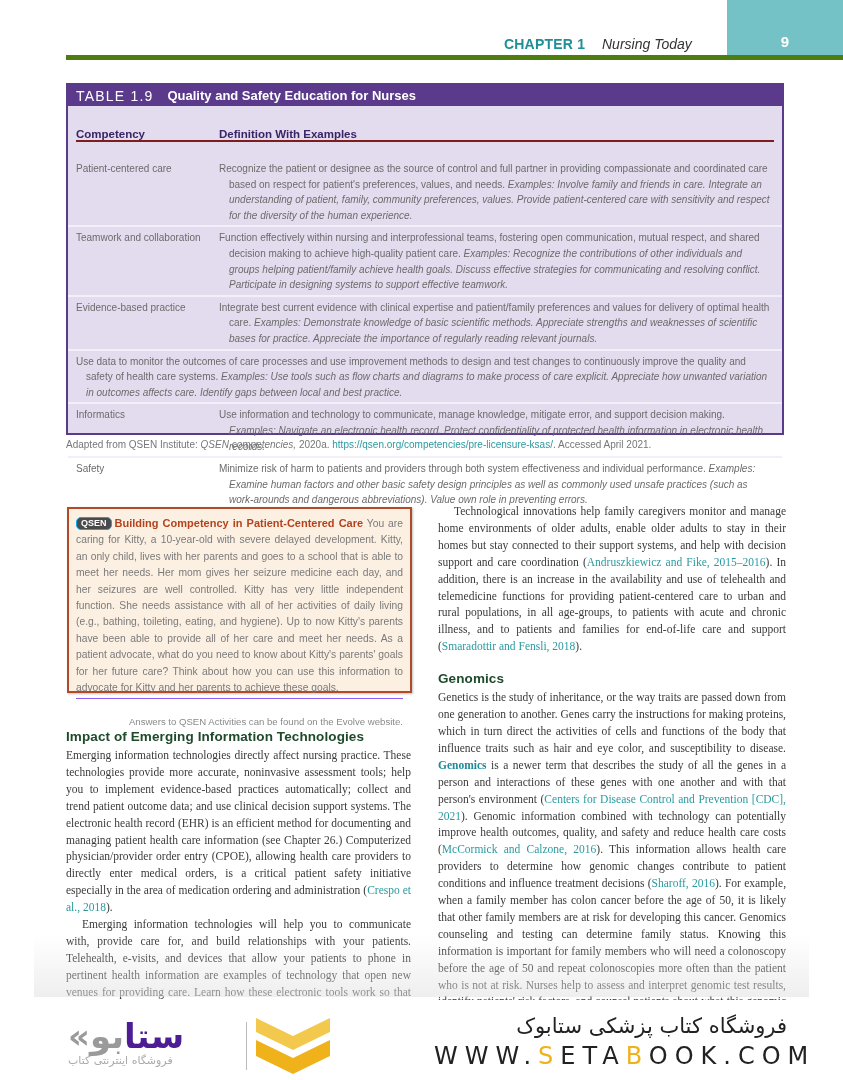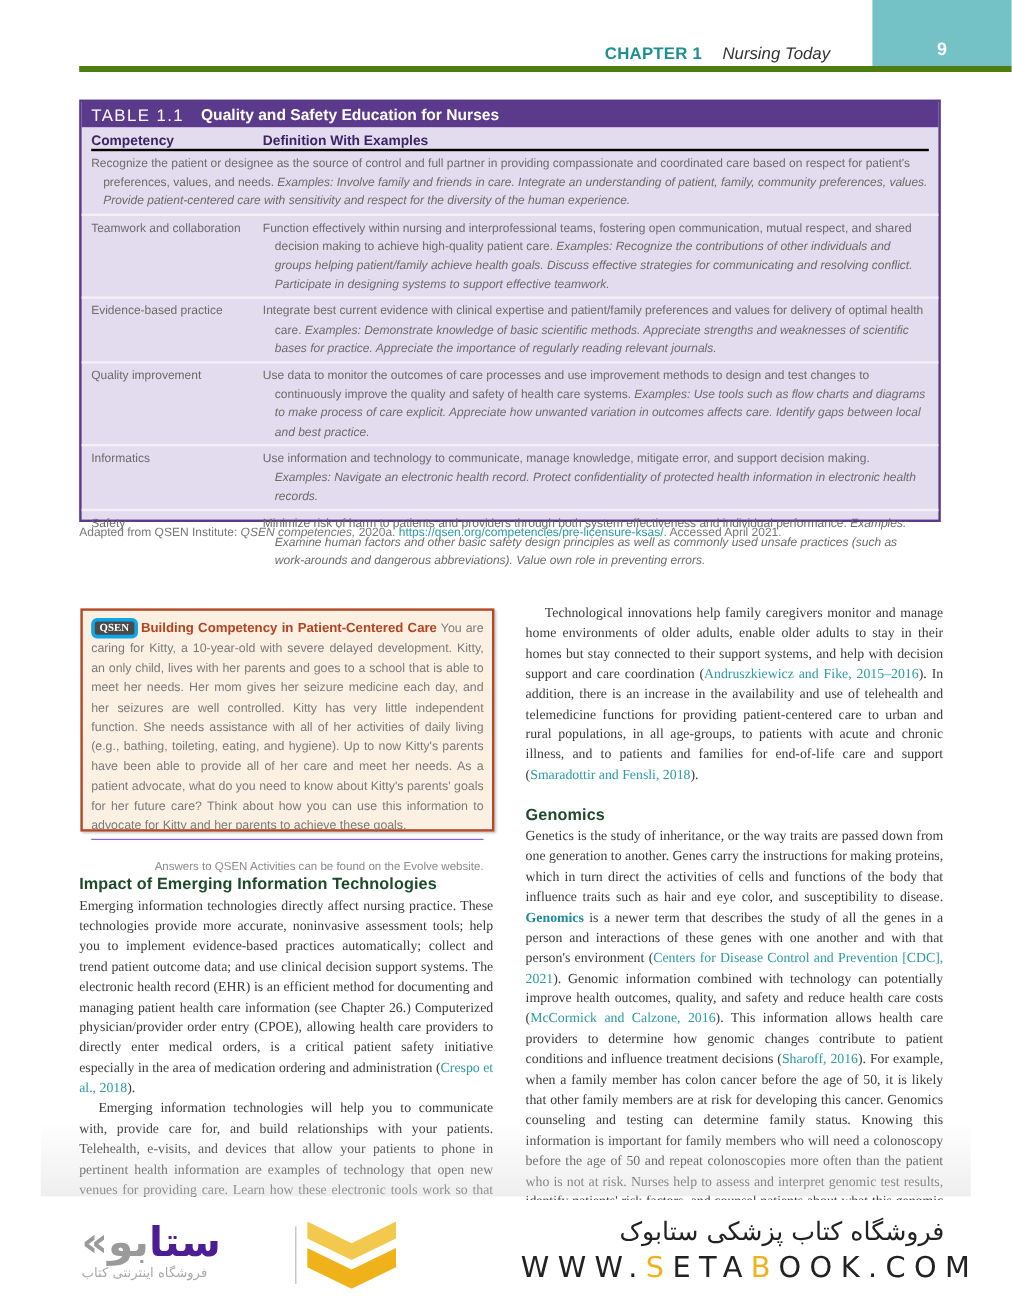--- a/index.html
+++ b/index.html
@@ -38,22 +38,22 @@
     background: #e3dbee; border: 2px solid #5a3a8a; box-sizing: border-box;
   }
   .table-title {
     height: 21px; background: #5b3a8c; color: #fff;
     font-family: "Liberation Sans", sans-serif; display: flex; align-items: center;
     padding-left: 8px;
   }
   .table-title .label { font-size: 14px; letter-spacing: 1.2px; margin-right: 14px; }
   .table-title .title { font-size: 13px; font-weight: bold; }
   .table-headrow {
-    display: flex; margin: 0 8px; height: 18px; align-items: flex-end;
-    border-bottom: 2px solid #000000;
+    display: flex; margin: 16px 8px; height: 18px; align-items: flex-end;
+    border-bottom: 2px solid #7f1d1d;
     font-family: "Liberation Sans", sans-serif; font-weight: bold; font-size: 11.5px; color: #3a2466;
   }
   .col-a { width: 143px; flex: none; }
   .col-b { flex: 1; }
   .trow {
     display: flex; padding: 3px 8px 2px 8px;
     font-family: "Liberation Sans", sans-serif; font-size: 10px; line-height: 15.6px; color: #6b6b6b;
     border-bottom: 2px solid #f3eff8;
   }
   .trow:last-child { border-bottom: none; }
@@ -70,22 +70,22 @@
   
   .qsen-box {
     position: absolute; left: 67px; top: 507px; width: 345px; height: 186px;
     background: #fcf0e3; border: 2px solid #b24a2a; box-sizing: border-box;
     padding: 6px 7px 0 7px;
     font-family: "Liberation Sans", sans-serif; font-size: 10.3px; line-height: 16.4px; color: #7a7a7a;
     text-align: justify; box-shadow: 1px 1px 2px rgba(0,0,0,0.25);
   }
   .qsen-badge {
     display: inline-block; background: #4a4a4a; color: #fff; font-weight: bold;
-    font-size: 9px; line-height: 11px; padding: 0 4px; border-radius: 5px; border: 3px solid #0ea5e9;
-    vertical-align: 1px; margin-right: 3px; font-family: Liberation Serif, serif;
+    font-size: 9px; line-height: 11px; padding: 0 4px; border-radius: 5px; border: 1px solid #0ea5e9;
+    vertical-align: 1px; margin-right: 3px;
   }
   .qsen-title { color: #b5421d; font-weight: bold; font-size: 11px; }
   .qsen-answers {
     border-top: 1px solid #8b5cf6; margin-top: 2px; padding-top: 15px;
     font-size: 9.6px; color: #8a8a8a; text-align: right;
   }
 
   
   .col-left { position: absolute; left: 66px; top: 727px; width: 345px; }
   .col-right { position: absolute; left: 438px; top: 503px; width: 348px; }
@@ -138,41 +138,41 @@
 <div class="running-head">
   <span class="chapter">CHAPTER 1</span>
   <span class="chapter-title">Nursing Today</span>
   <div class="page-tab">
     <div class="page-num">9</div>
   </div>
 </div>
 
 <div class="table-box">
   <div class="table-title">
-    <span class="label">TABLE 1.1</span>
+    <span class="label">TABLE 1.9</span>
     <span class="title">Quality and Safety Education for Nurses</span>
   </div>
   <div class="table-headrow">
     <div class="col-a">Competency</div>
     <div class="col-b">Definition With Examples</div>
   </div>
   <div id="table-rows">
       <div class="trow">
+        <div class="col-a">Patient-centered care</div>
         <div class="col-b"><span>Recognize the patient or designee as the source of control and full partner in providing compassionate and coordinated care based on respect for patient's preferences, values, and needs.</span> <em>Examples: Involve family and friends in care. Integrate an understanding of patient, family, community preferences, values. Provide patient-centered care with sensitivity and respect for the diversity of the human experience.</em></div>
       </div>
       <div class="trow">
         <div class="col-a">Teamwork and collaboration</div>
         <div class="col-b"><span>Function effectively within nursing and interprofessional teams, fostering open communication, mutual respect, and shared decision making to achieve high-quality patient care.</span> <em>Examples: Recognize the contributions of other individuals and groups helping patient/family achieve health goals. Discuss effective strategies for communicating and resolving conflict. Participate in designing systems to support effective teamwork.</em></div>
       </div>
       <div class="trow">
         <div class="col-a">Evidence-based practice</div>
         <div class="col-b"><span>Integrate best current evidence with clinical expertise and patient/family preferences and values for delivery of optimal health care.</span> <em>Examples: Demonstrate knowledge of basic scientific methods. Appreciate strengths and weaknesses of scientific bases for practice. Appreciate the importance of regularly reading relevant journals.</em></div>
       </div>
       <div class="trow">
-        <div class="col-a">Quality improvement</div>
         <div class="col-b"><span>Use data to monitor the outcomes of care processes and use improvement methods to design and test changes to continuously improve the quality and safety of health care systems.</span> <em>Examples: Use tools such as flow charts and diagrams to make process of care explicit. Appreciate how unwanted variation in outcomes affects care. Identify gaps between local and best practice.</em></div>
       </div>
       <div class="trow">
         <div class="col-a">Informatics</div>
         <div class="col-b"><span>Use information and technology to communicate, manage knowledge, mitigate error, and support decision making.</span> <em>Examples: Navigate an electronic health record. Protect confidentiality of protected health information in electronic health records.</em></div>
       </div>
       <div class="trow">
         <div class="col-a">Safety</div>
         <div class="col-b"><span>Minimize risk of harm to patients and providers through both system effectiveness and individual performance.</span> <em>Examples: Examine human factors and other basic safety design principles as well as commonly used unsafe practices (such as work-arounds and dangerous abbreviations). Value own role in preventing errors.</em></div>
       </div>

